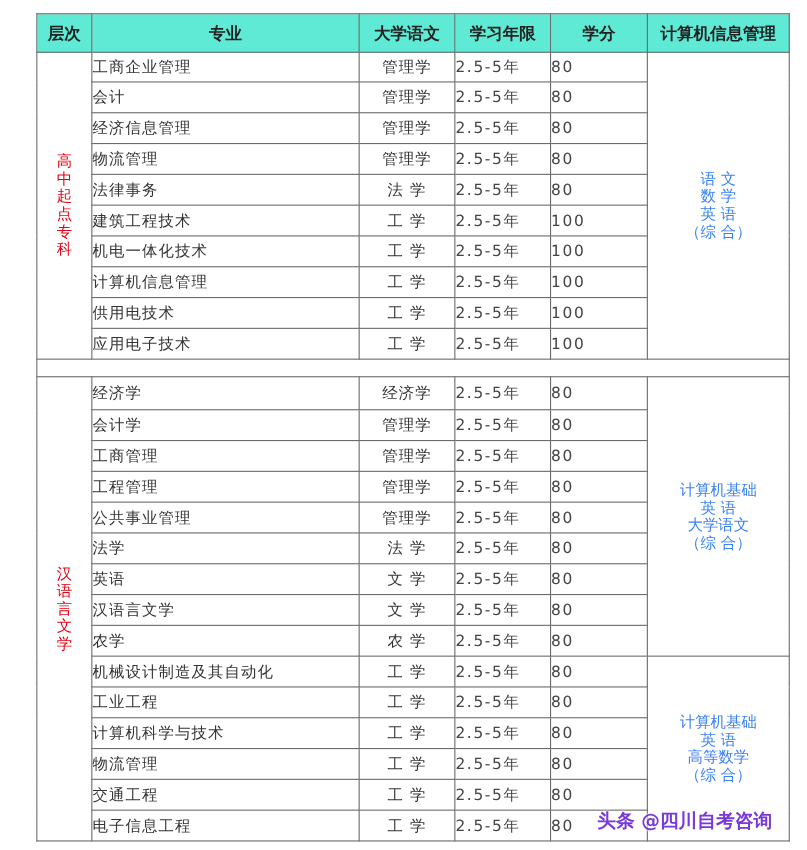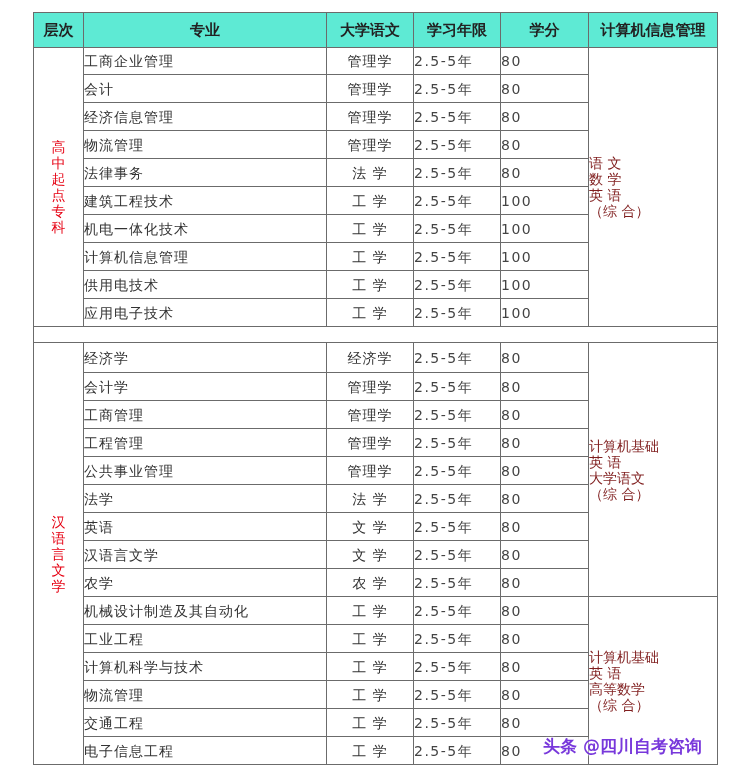--- a/index.html
+++ b/index.html
@@ -17,21 +17,21 @@
   table.majors th {
     background: #5eead4; font-weight: bold; height: 34px; font-size: 15px; color: #222;
   }
   col.c1 { width: 50px; } col.c2 { width: 243px; } col.c3 { width: 87px; }
   col.c4 { width: 87px; } col.c5 { width: 88px; } col.c6 { width: 129px; }
   td.major { text-align: left; padding-left: 1px; letter-spacing: 1px; }
   td.cat { text-align: center; letter-spacing: 1px; }
   td.years, td.credit { text-align: left; letter-spacing: 1.5px; color: #444; }
   td.level { text-align: center; vertical-align: middle; color: #e60012; font-size: 14px; line-height: 16px; }
   td.level span { display: inline-block; width: 14px; word-break: break-all; }
-  td.exam { text-align: left; vertical-align: middle; color: #7f1d1d; font-size: 14px; line-height: 15px; white-space: pre-line; }
+  td.exam { text-align: center; vertical-align: middle; color: #3b82f6; font-size: 14px; line-height: 15px; white-space: pre-line; }
   tr.spacer td { height: 15px; }
   .watermark {
     position: absolute; left: 543px; top: 735px; font-size: 17px; color: #6d28d9;
     letter-spacing: 0px; font-weight: bold; opacity: 0.92;
     text-shadow: 0 0 2px #fff, 0 0 3px #fff;
   }
 </style>
 </head>
 <body>
 

